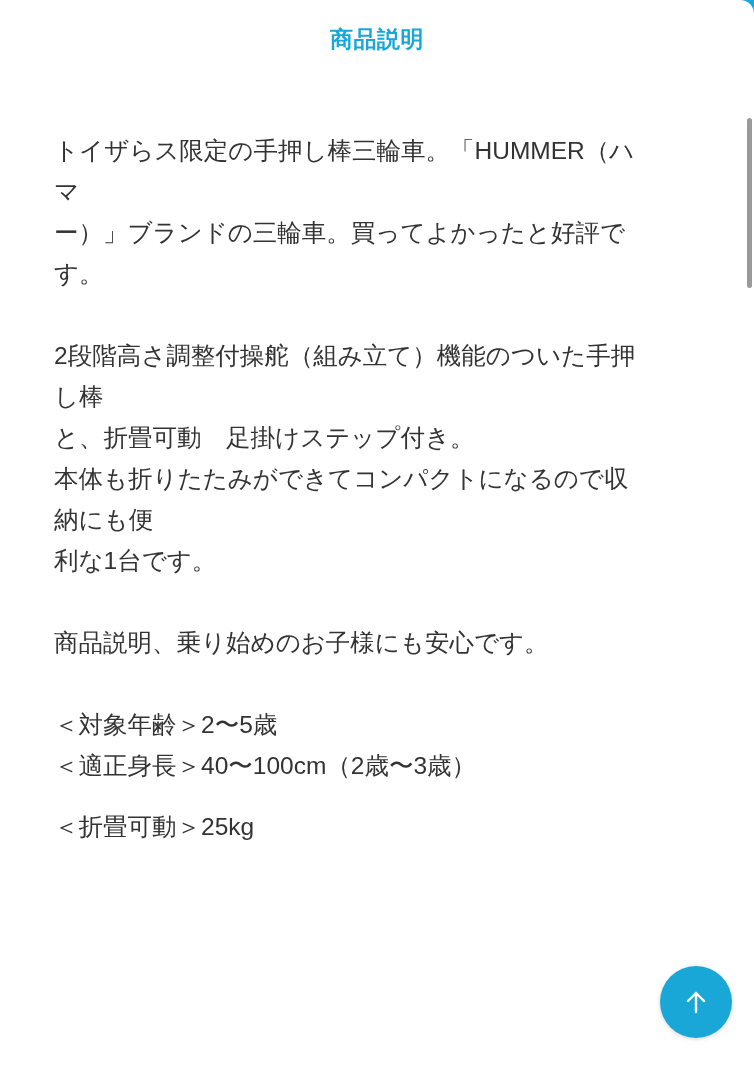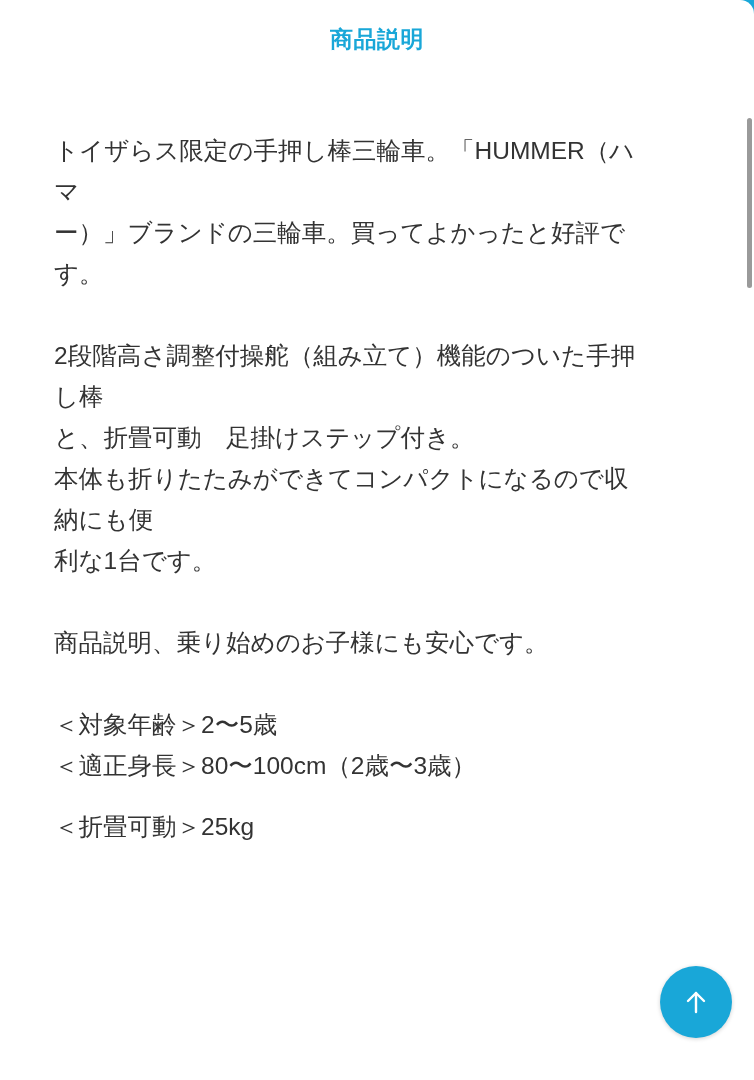--- a/index.html
+++ b/index.html
@@ -122,21 +122,21 @@
 ー）」ブランドの三輪車。買ってよかったと好評です。</p>
   <div class="gap"></div>
   <p class="para">2段階高さ調整付操舵（組み立て）機能のついた手押し棒
 と、折畳可動　足掛けステップ付き。
 本体も折りたたみができてコンパクトになるので収納にも便
 利な1台です。</p>
   <div class="gap"></div>
   <p class="para">商品説明、乗り始めのお子様にも安心です。</p>
   <div class="gap"></div>
   <p class="para">＜対象年齢＞2〜5歳
-＜適正身長＞80〜100cm（2歳〜3歳）</p>
+＜適正身長＞40〜100cm（2歳〜3歳）</p>
   <div class="gap-small"></div>
   <p class="para">＜折畳可動＞25kg</p>
   <div class="gap-small"></div>
   <div class="gap-small"></div>
 
 </div>
 
 <div class="scrollbar-track">
   <div class="scrollbar-thumb"></div>
 </div>

